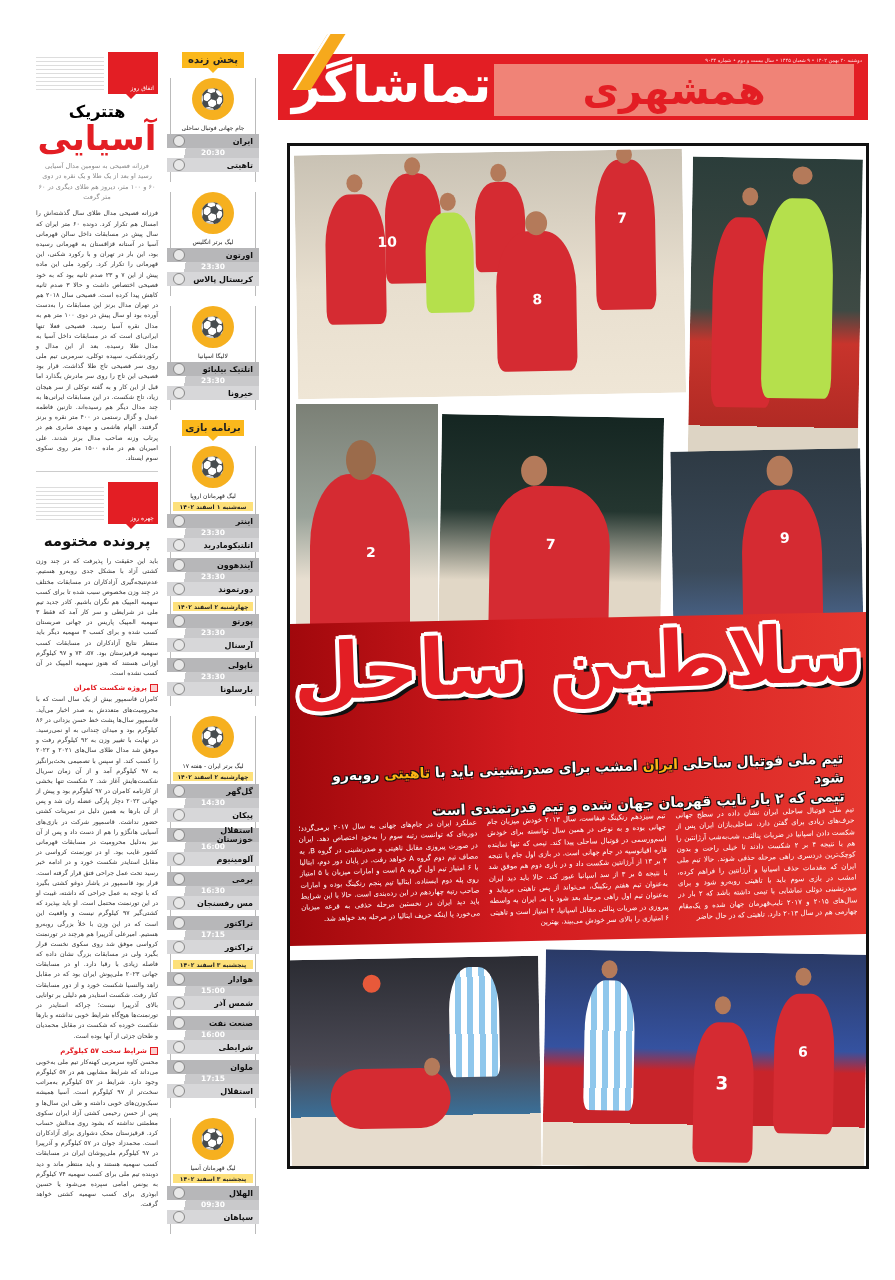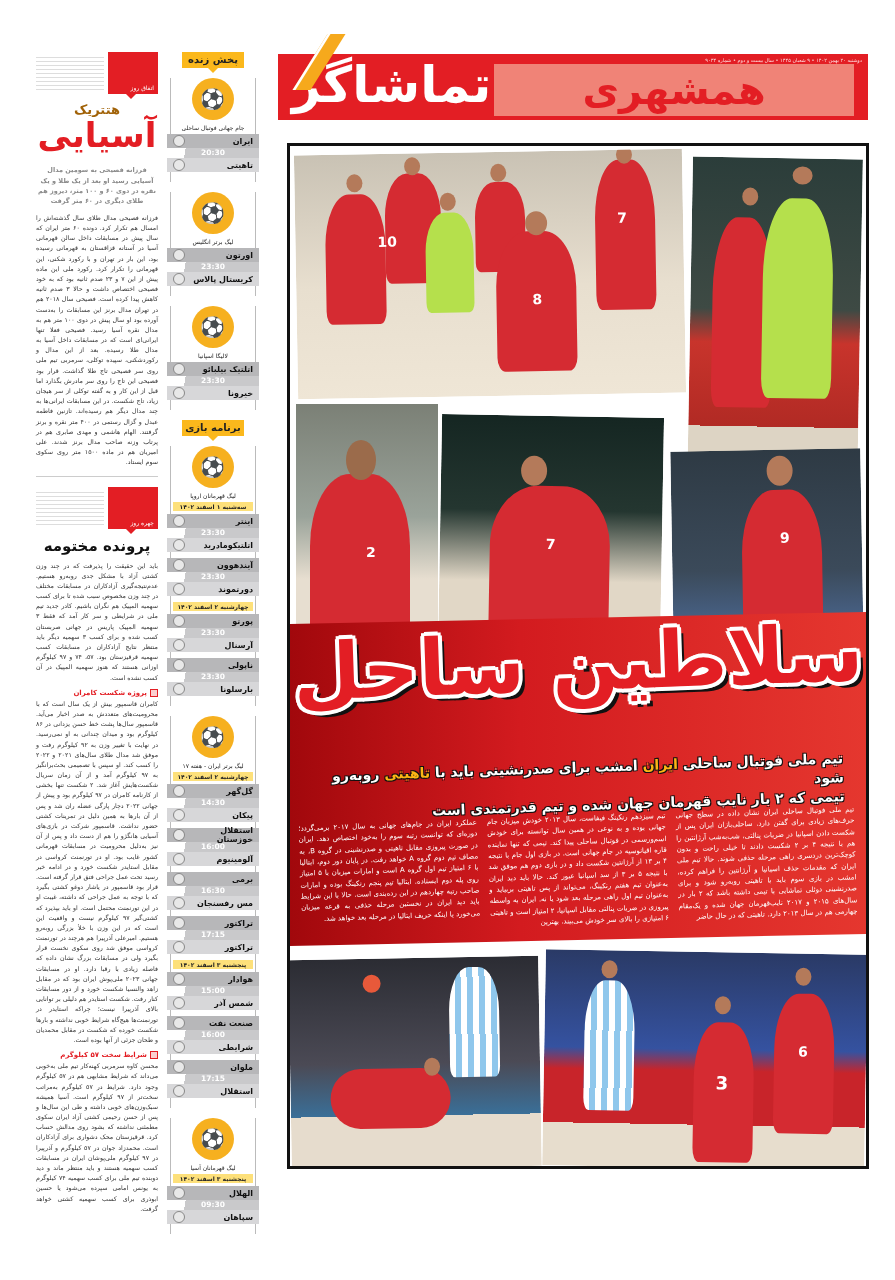--- a/index.html
+++ b/index.html
@@ -7,23 +7,23 @@
   body { position: relative; font-family: "DejaVu Sans", sans-serif; color: #222; direction: rtl; }
 
   
   .left-col { position: absolute; left: 36px; top: 52px; width: 122px; height: 1200px; }
   .rubric-box { position: relative; height: 42px; margin-bottom: 8px; }
   .rubric-lines { position: absolute; left: 0; top: 2px; width: 68px; height: 38px;
     background: repeating-linear-gradient(#fff 0 3px, #ddd 3px 4px); }
   .rubric-red { position: absolute; right: 0; top: 0; width: 50px; height: 42px; background: #e31e24; }
   .rubric-red span { position: absolute; bottom: 3px; right: 4px; color: #fff; font-size: 6px; }
   .rubric-red:after { content: ""; position: absolute; bottom: -5px; left: 18px; border: 5px solid transparent; border-top-color: #e31e24; border-bottom: 0; }
-  .kicker { text-align: center; font-family: "DejaVu Sans", sans-serif; font-weight: bold; font-size: 13px; color: #a16207; line-height: 1.2; }
+  .kicker { text-align: center; font-family: "DejaVu Sans", sans-serif; font-weight: bold; font-size: 16px; color: #000000; line-height: 1.2; }
   .headline-red { text-align: center; font-weight: bold; font-size: 34px; color: #e31e24; line-height: 1.05; }
-  .lead { text-align: center; font-size: 6.5px; line-height: 1.6; color: #8a8a8a; margin: 12px 2px 6px; font-weight: bold; }
+  .lead { text-align: center; font-size: 6.5px; line-height: 1.6; color: #8a8a8a; margin: 4px 2px 6px; }
   .body-text { text-align: justify; font-size: 6.3px; line-height: 1.62; color: #333; }
   .headline-black { text-align: center; font-weight: bold; font-size: 15px; color: #111; margin: 6px 0 6px; }
   .subhead { color: #e31e24; font-size: 7px; font-weight: bold; margin: 6px 0 2px; display: flex; align-items: center; gap: 3px; }
   .subhead .box { display: inline-block; width: 8px; height: 8px; border: 1px solid #e31e24; background: #fbd0d0; position: relative; }
   .divider { height: 1px; background: #ccc; margin: 8px 0 10px; }
 
   
   .sched { position: absolute; left: 170px; top: 52px; width: 86px; height: 1200px; }
   .sched-frame { position: relative; border-left: 1px solid #bbb; border-right: 1px solid #bbb; padding: 0 0 4px; }
   .badge-title { margin: 0 auto; width: 62px; height: 16px; background: #fbb81c; color: #222; font-size: 10px; font-weight: bold;

